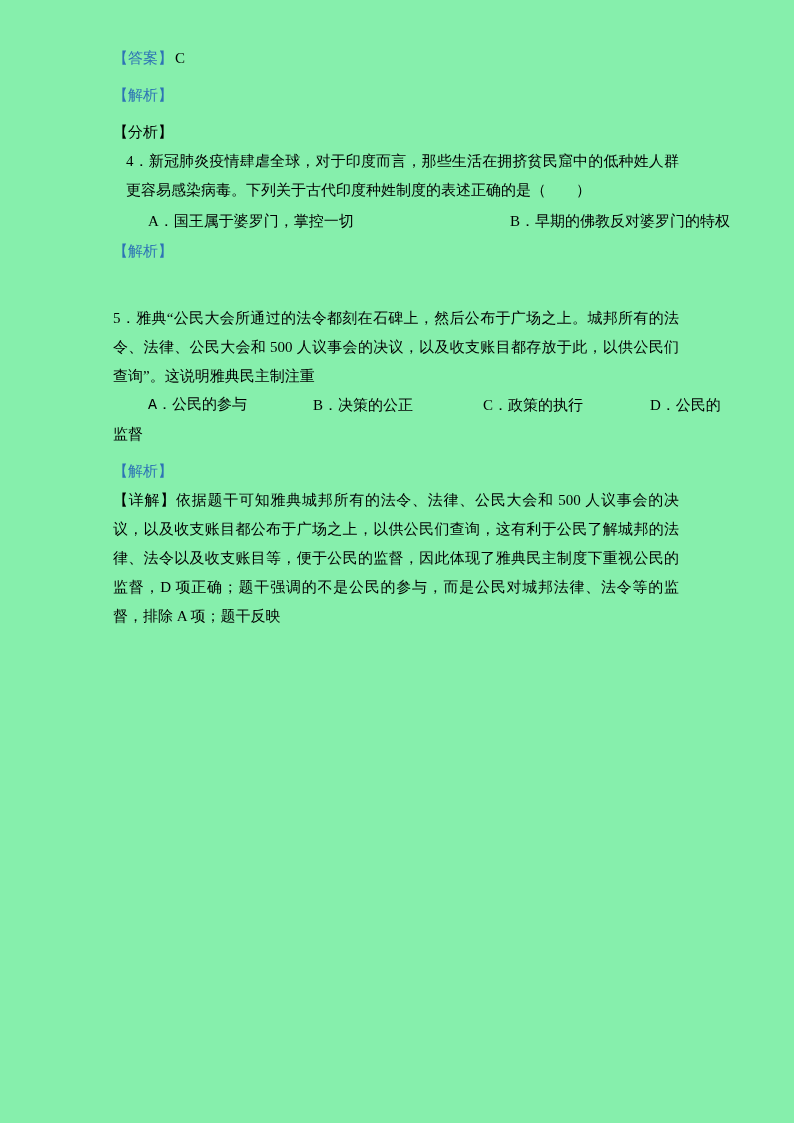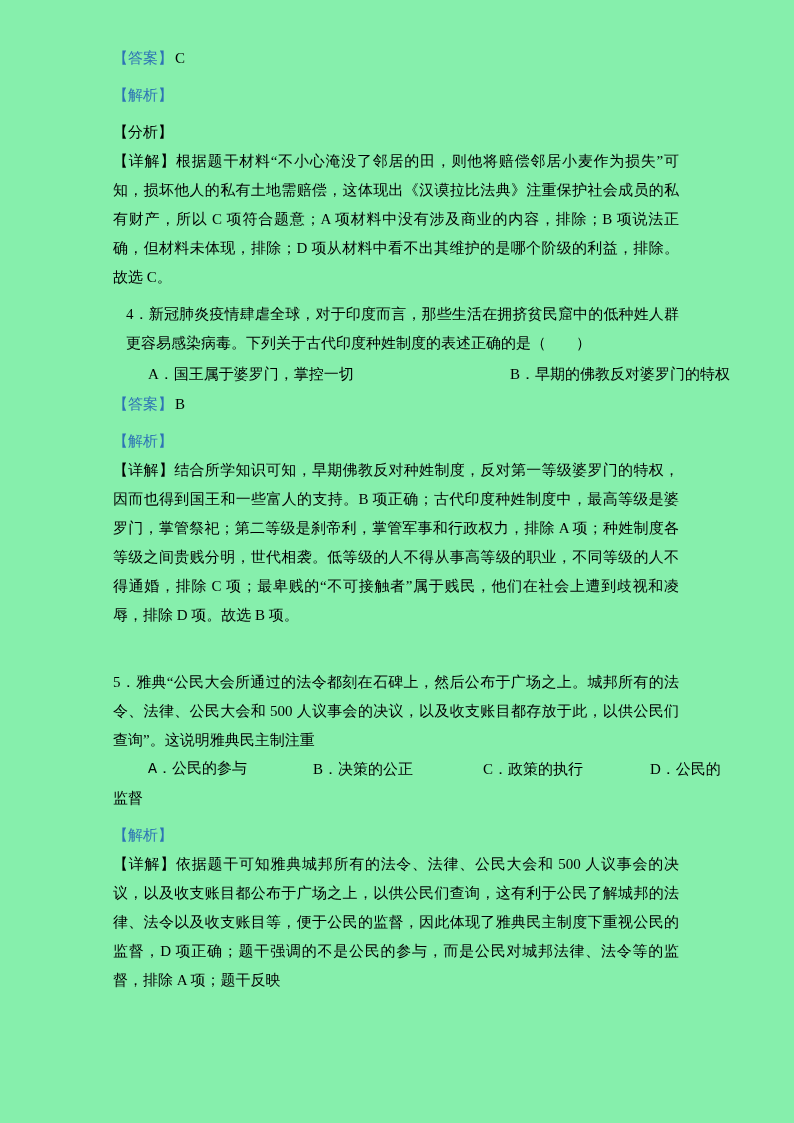--- a/index.html
+++ b/index.html
@@ -32,34 +32,29 @@
 <body>
 
 <div class="page">
 
   <section>
     <p class="mb8">
       <span class="blue" style="color: rgb(46, 116, 181);">【答案】</span><span class="ansletter">C</span>
     </p>
     <p class="blue mb8" style="color: rgb(46, 116, 181);">【解析】</p>
     <p>【分析】</p>
-    <p class="mb8">【详解】根据题干材料“不小心淹没了邻居的田，则他将赔偿邻居小麦作为损失”可知，损坏他人的私有土地需赔偿，这体现出《汉谟拉比法典》注重保护社会成员的私有财产，所以 C 项符合题意；A 项材料中没有涉及商业的内容，排除；B 项说法正确，但材料未体现，排除；D 项从材料中看不出其维护的是哪个阶级的利益，排除。故选 C。</p>
   </section>
 
   <section>
     <p class="mb2">4．新冠肺炎疫情肆虐全球，对于印度而言，那些生活在拥挤贫民窟中的低种姓人群更容易感染病毒。下列关于古代印度种姓制度的表述正确的是（　　）</p>
     <div class="opt-row mb1">
       <span class="opt w-half">A．国王属于婆罗门，掌控一切</span>
       <span class="opt">B．早期的佛教反对婆罗门的特权</span>
     </div>
-    <p class="mb8">
-      <span class="blue" style="color: rgb(46, 116, 181);">【答案】</span><span class="ansletter">B</span>
-    </p>
     <p class="blue" style="color: rgb(46, 116, 181);">【解析】</p>
-    <p>【详解】结合所学知识可知，早期佛教反对种姓制度，反对第一等级婆罗门的特权，因而也得到国王和一些富人的支持。B 项正确；古代印度种姓制度中，最高等级是婆罗门，掌管祭祀；第二等级是刹帝利，掌管军事和行政权力，排除 A 项；种姓制度各等级之间贵贱分明，世代相袭。低等级的人不得从事高等级的职业，不同等级的人不得通婚，排除 C 项；最卑贱的“不可接触者”属于贱民，他们在社会上遭到歧视和凌辱，排除 D 项。故选 B 项。</p>
   </section>
 
   <section class="gap-before">
     <p>5．雅典“公民大会所通过的法令都刻在石碑上，然后公布于广场之上。城邦所有的法令、法律、公民大会和 500 人议事会的决议，以及收支账目都存放于此，以供公民们查询”。这说明雅典民主制注重</p>
     <div class="opt-row">
       <span class="opt w-q5a">A．公民的参与</span>
       <span class="opt w-q5b">B．决策的公正</span>
       <span class="opt w-q5c">C．政策的执行</span>
       <span class="opt">D．公民的</span>
     </div>

